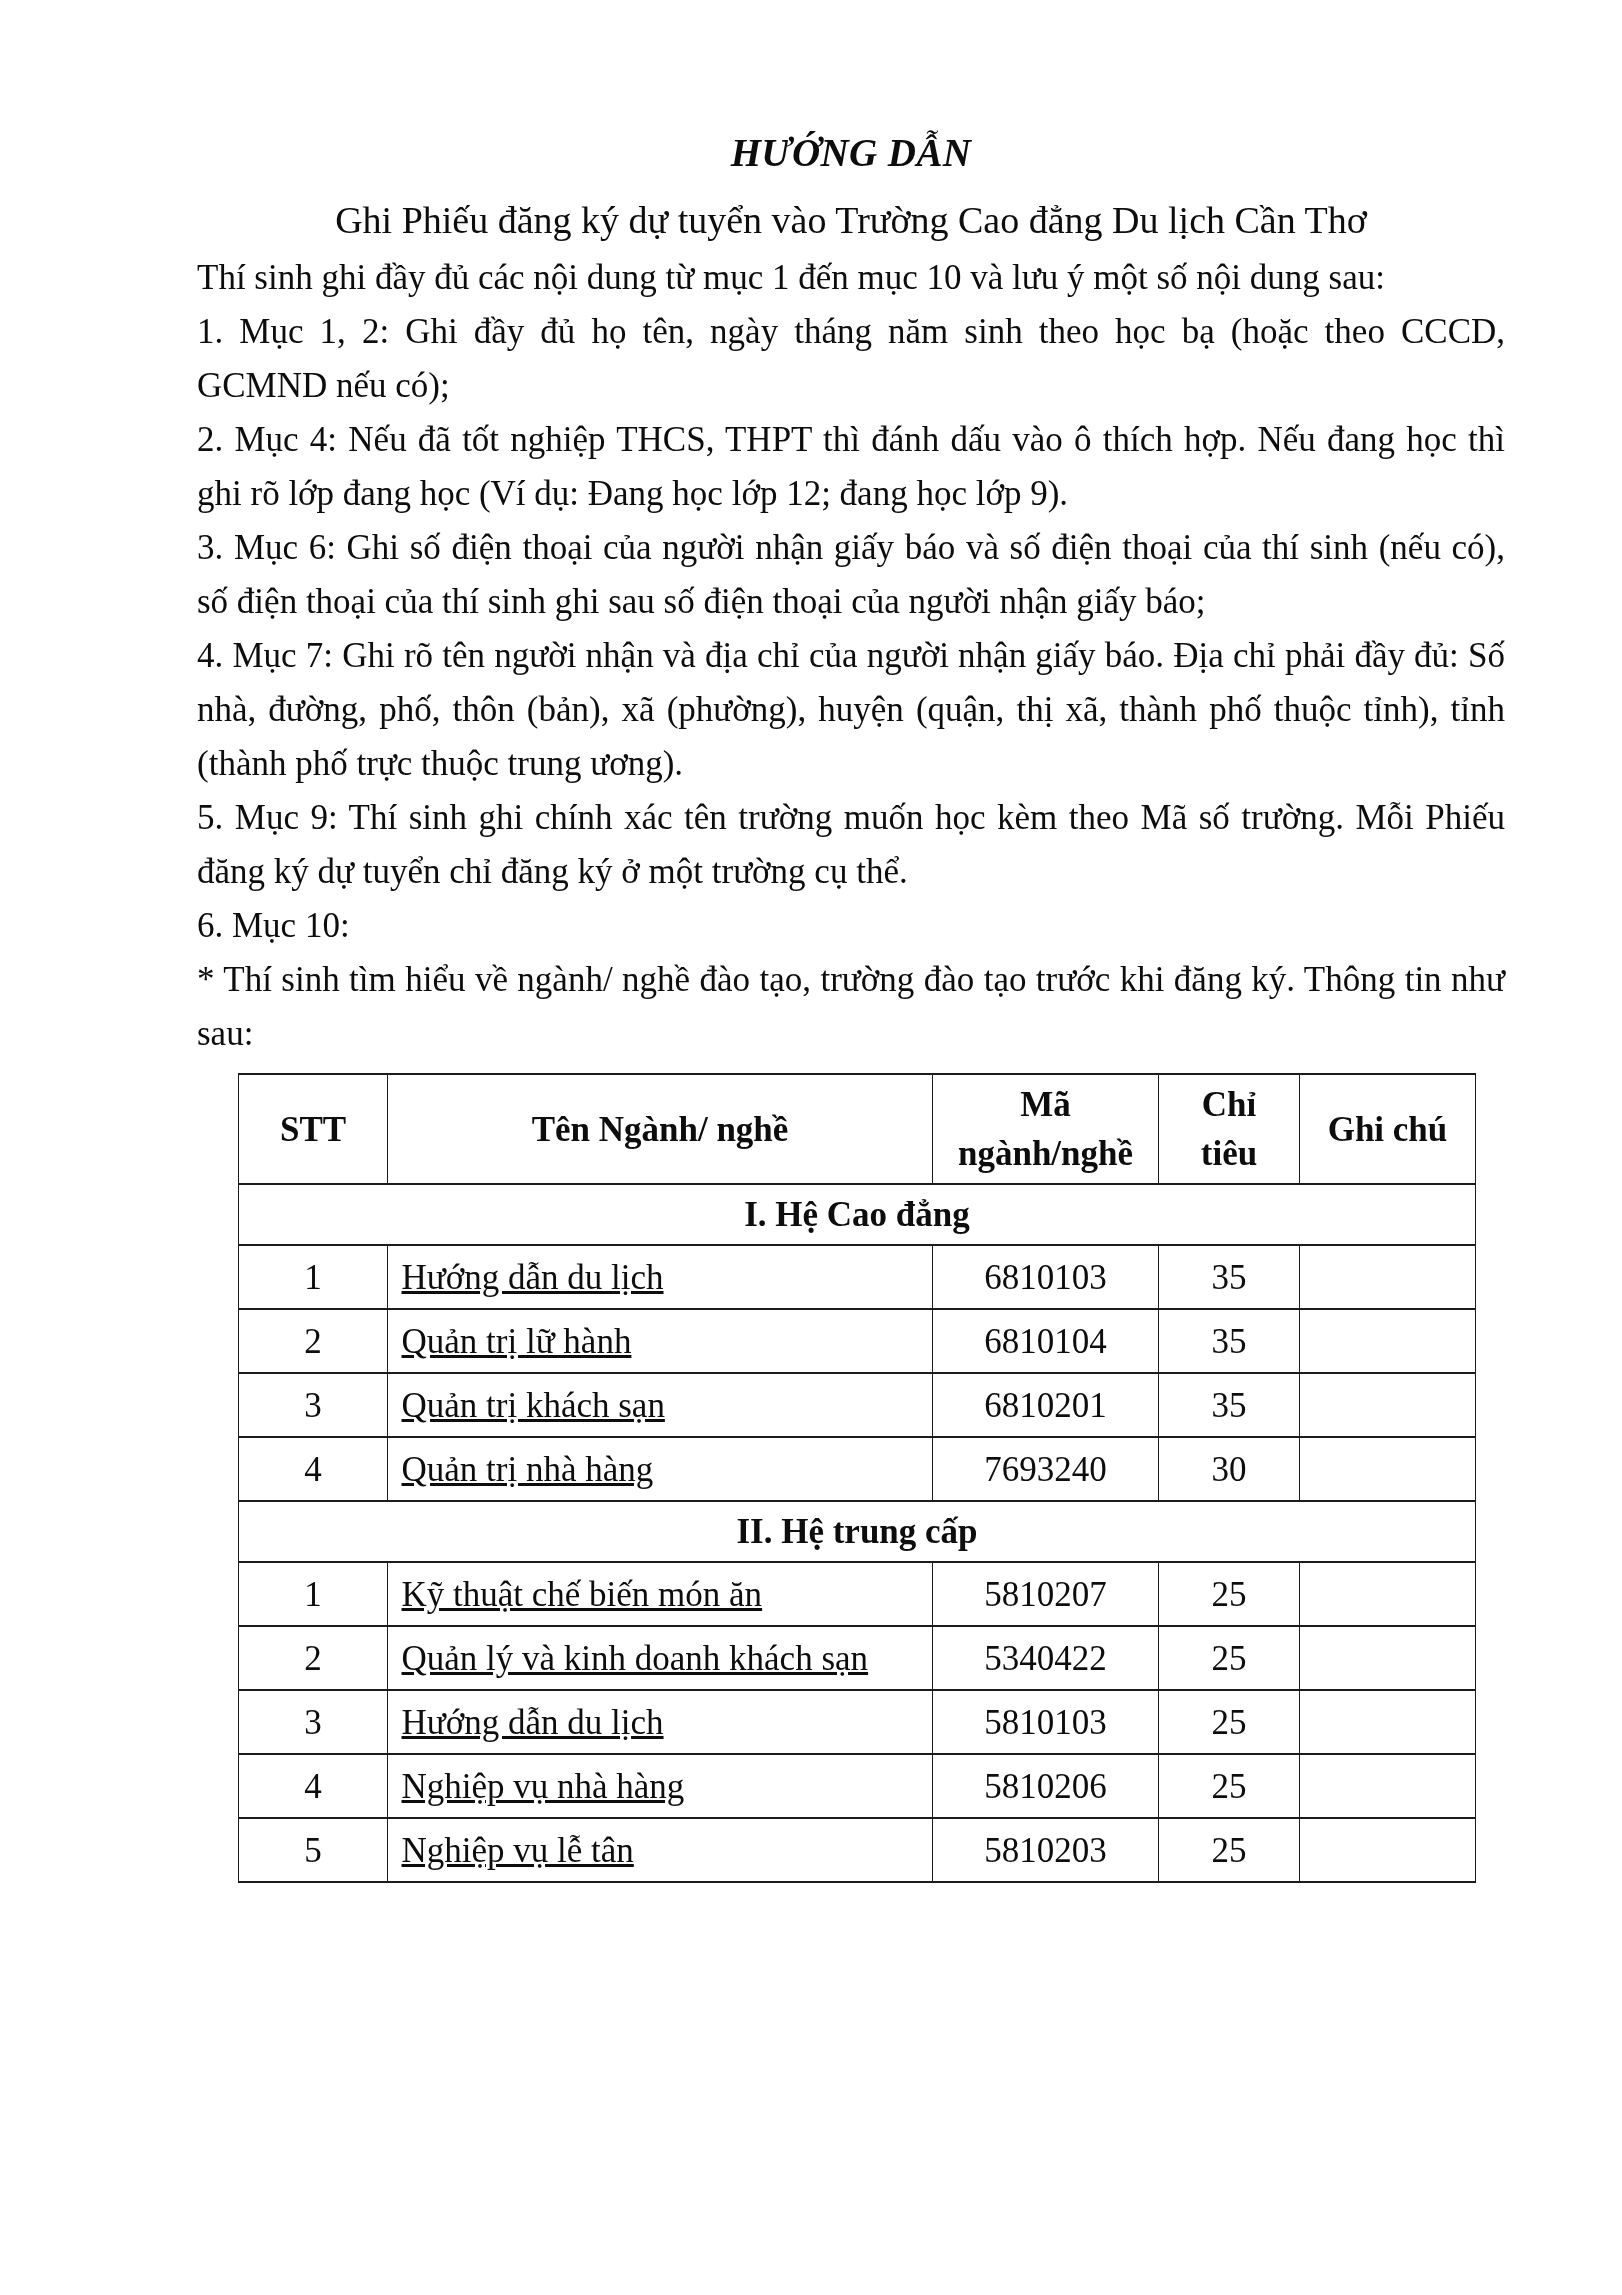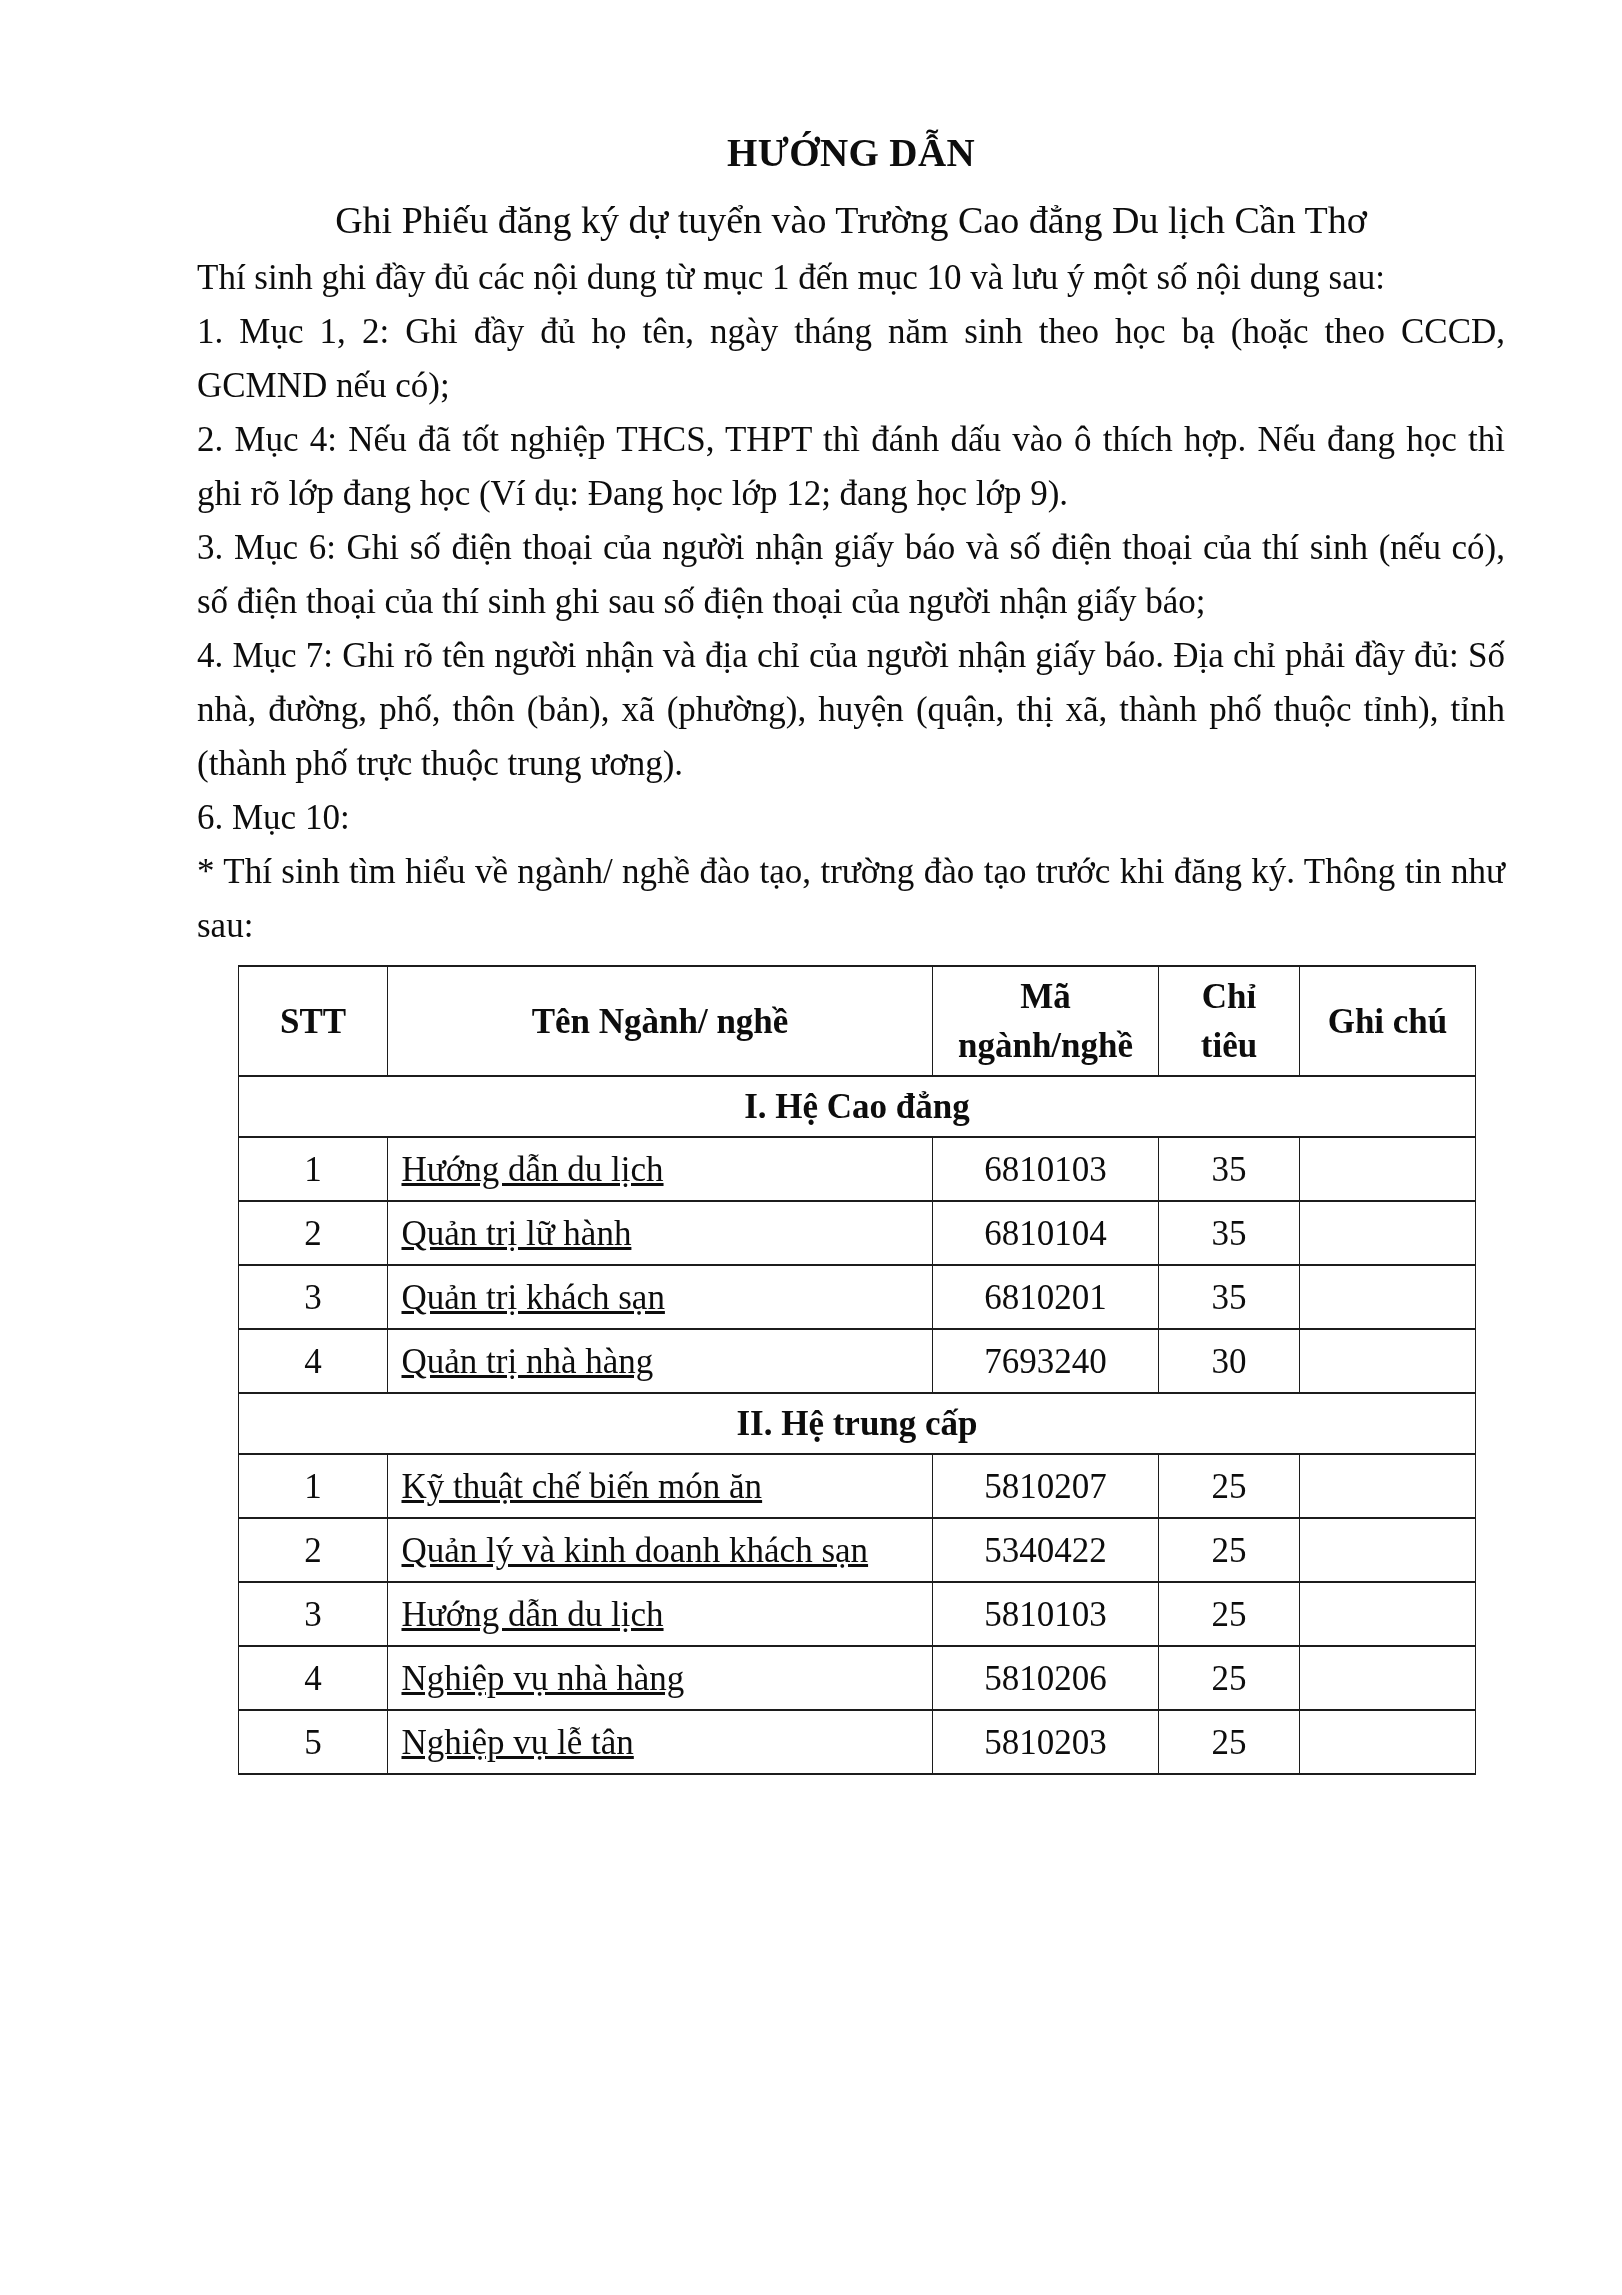--- a/index.html
+++ b/index.html
@@ -19,20 +19,21 @@
   .page{
     position:relative;
     width:1623px; height:2295px;
     padding:127px 118px 0 197px;
   }
   .title{
     font-size:39px; line-height:51px;
     font-weight:bold; text-align:center;
     letter-spacing:0.4px;
     margin:0 0 17px 0;
+    font-style:italic;
   }
   .subtitle{
     font-size:38px; line-height:51px;
     font-weight:normal; text-align:center;
     margin:0 0 5px 0;
   }
   .para{
     font-size:35px; line-height:54px;
     text-align:justify;
     margin:0;
@@ -92,20 +93,21 @@
   <p class="para">Thí sinh ghi đầy đủ các nội dung từ mục 1 đến mục 10 và lưu ý một số nội dung sau:</p>
 
   <p class="para"><span>1. </span><span class="lbl">Mục 1, 2: </span><span>Ghi đầy đủ họ tên, ngày tháng năm sinh theo học bạ (hoặc theo CCCD, GCMND nếu có);</span></p>
 
   <p class="para"><span>2. </span><span class="lbl">Mục 4: </span><span>Nếu đã tốt nghiệp THCS, THPT thì đánh dấu vào ô thích hợp. Nếu đang học thì ghi rõ lớp đang học (Ví dụ: Đang học lớp 12; đang học lớp 9).</span></p>
 
   <p class="para"><span>3. </span><span class="lbl">Mục 6: </span><span>Ghi số điện thoại của người nhận giấy báo và số điện thoại của thí sinh (nếu có), số điện thoại của thí sinh ghi sau số điện thoại của người nhận giấy báo;</span></p>
 
   <p class="para"><span>4. </span><span class="lbl">Mục 7: </span><span>Ghi rõ tên người nhận và địa chỉ của người nhận giấy báo. Địa chỉ phải đầy đủ: Số nhà, đường, phố, thôn (bản), xã (phường), huyện (quận, thị xã, thành phố thuộc tỉnh), tỉnh (thành phố trực thuộc trung ương).</span></p>
 
+  <p class="para"><span>5. </span><span class="lbl">Mục 9: </span><span>Thí sinh ghi chính xác tên trường muốn học kèm theo Mã số trường. Mỗi Phiếu đăng ký dự tuyển chỉ đăng ký ở một trường cụ thể.</span></p>
 
   <p class="para"><span>6. </span><span class="lbl">Mục 10:</span><span></span></p>
 
   <p class="para"><span>* </span><span class="lbl"></span><span>Thí sinh tìm hiểu về ngành/ nghề đào tạo, trường đào tạo trước khi đăng ký. Thông tin như sau:</span></p>
 
   <table class="programs-table">
     <colgroup>
       <col class="c-stt">
         <col class="c-name">
         <col class="c-code">

